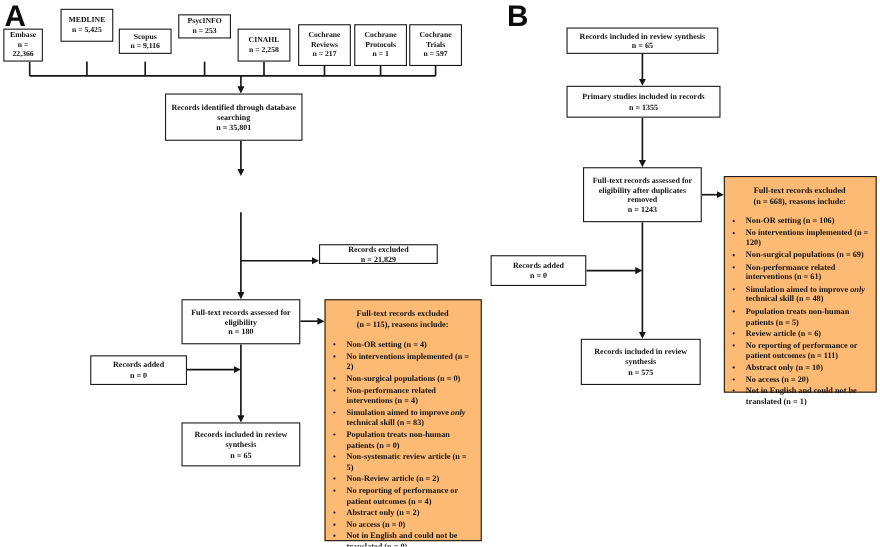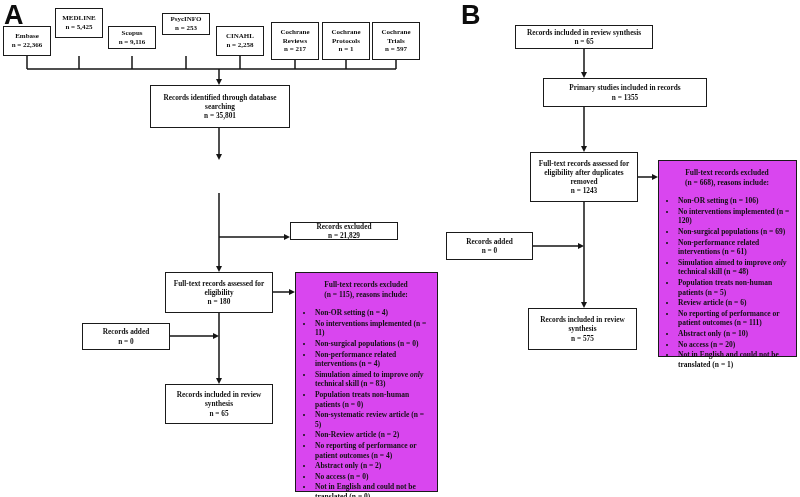--- a/index.html
+++ b/index.html
@@ -35,21 +35,21 @@
     font-size:7.3px;
     line-height:1.25;
     white-space:pre-line;
     padding:1px 2px;
   }
   .dbbox{font-size:7px;line-height:1.22;}
   .exc{
     position:absolute;
     box-sizing:border-box;
     border:1.6px solid #1a1a1a;
-    background:#d946ef;
+    background:#fdba74;
     font-weight:bold;
     font-size:7.5px;
     line-height:1.28;
     padding:7px 5px 4px 4px;
   }
   .exc .exc-title{
     text-align:center;
     white-space:pre-line;
     margin:0 0 9px 0;
   }
@@ -92,21 +92,21 @@
     <line x1="584" y1="49" x2="584" y2="72" marker-end="url(#ah)"></line>
     <line x1="584" y1="107" x2="584" y2="146" marker-end="url(#ah)"></line>
     <line x1="638" y1="177" x2="652" y2="177" marker-end="url(#ah)"></line>
     <line x1="584" y1="202" x2="584" y2="302" marker-end="url(#ah)"></line>
     <line x1="533" y1="246" x2="578" y2="246" marker-end="url(#ah)"></line>
   </svg>
 
   <div class="panel-label" style="left:4px;top:2px">A</div>
   <div class="panel-label" style="left:461px;top:2px">B</div>
 
-  <div class="box dbbox" style="left:3px;top:26px;width:48px;height:30px">
+  <div class="box dbbox" style="left:3px;top:26px;width:36px;height:30px">
     <span>Embase</span>
     <span>n = 22,366</span>
   </div>
   <div class="box dbbox" style="left:55px;top:8px;width:48px;height:30px">
     <span>MEDLINE</span>
     <span>n = 5,425</span>
   </div>
   <div class="box dbbox" style="left:108px;top:26px;width:48px;height:23px">
     <span>Scopus</span>
     <span>n = 9,116</span>
@@ -128,21 +128,21 @@
     <span>Cochrane
 Protocols</span>
     <span>n = 1</span>
   </div>
   <div class="box dbbox" style="left:372px;top:22px;width:48px;height:38px">
     <span>Cochrane
 Trials</span>
     <span>n = 597</span>
   </div>
 
-  <div class="box" style="left:150px;top:85px;width:140px;height:43px">
+  <div class="box" style="left:150px;top:85px;width:125px;height:43px">
     <span>Records identified through database
 searching</span>
     <span>n = 35,801</span>
   </div>
   <div class="box" style="left:290px;top:222px;width:108px;height:18px">
     <span>Records excluded</span>
     <span>n = 21,829</span>
   </div>
   <div class="box" style="left:165px;top:272px;width:108px;height:41px">
     <span>Full-text records assessed for
@@ -157,39 +157,39 @@
     <span>Records included in review
 synthesis</span>
     <span>n = 65</span>
   </div>
 
   <div class="exc" style="left:295px;top:272px;width:143px;height:220px">
     <div class="exc-title">Full-text records excluded
 (n = 115), reasons include:</div>
     <ul>
       <li>Non-OR setting (n = 4)</li>
-      <li>No interventions implemented (n = 11)</li>
+      <li>No interventions implemented (n = 2)</li>
       <li>Non-surgical populations (n = 0)</li>
       <li>Non-performance related interventions (n = 4)</li>
       <li>Simulation aimed to improve <i>only</i> technical skill (n = 83)</li>
       <li>Population treats non-human patients (n = 0)</li>
       <li>Non-systematic review article (n = 5)</li>
       <li>Non-Review article (n = 2)</li>
       <li>No reporting of performance or patient outcomes (n = 4)</li>
       <li>Abstract only (n = 2)</li>
       <li>No access (n = 0)</li>
       <li>Not in English and could not be translated (n = 0)</li>
     </ul>
   </div>
 
   <div class="box" style="left:515px;top:25px;width:138px;height:24px">
     <span>Records included in review synthesis</span>
     <span>n = 65</span>
   </div>
-  <div class="box" style="left:543px;top:78px;width:164px;height:29px">
+  <div class="box" style="left:515px;top:78px;width:140px;height:29px">
     <span>Primary studies included in records</span>
     <span>n = 1355</span>
   </div>
   <div class="box" style="left:530px;top:152px;width:108px;height:50px">
     <span>Full-text records assessed for
 eligibility after duplicates
 removed</span>
     <span>n = 1243</span>
   </div>
   <div class="box" style="left:446px;top:232px;width:87px;height:28px">

